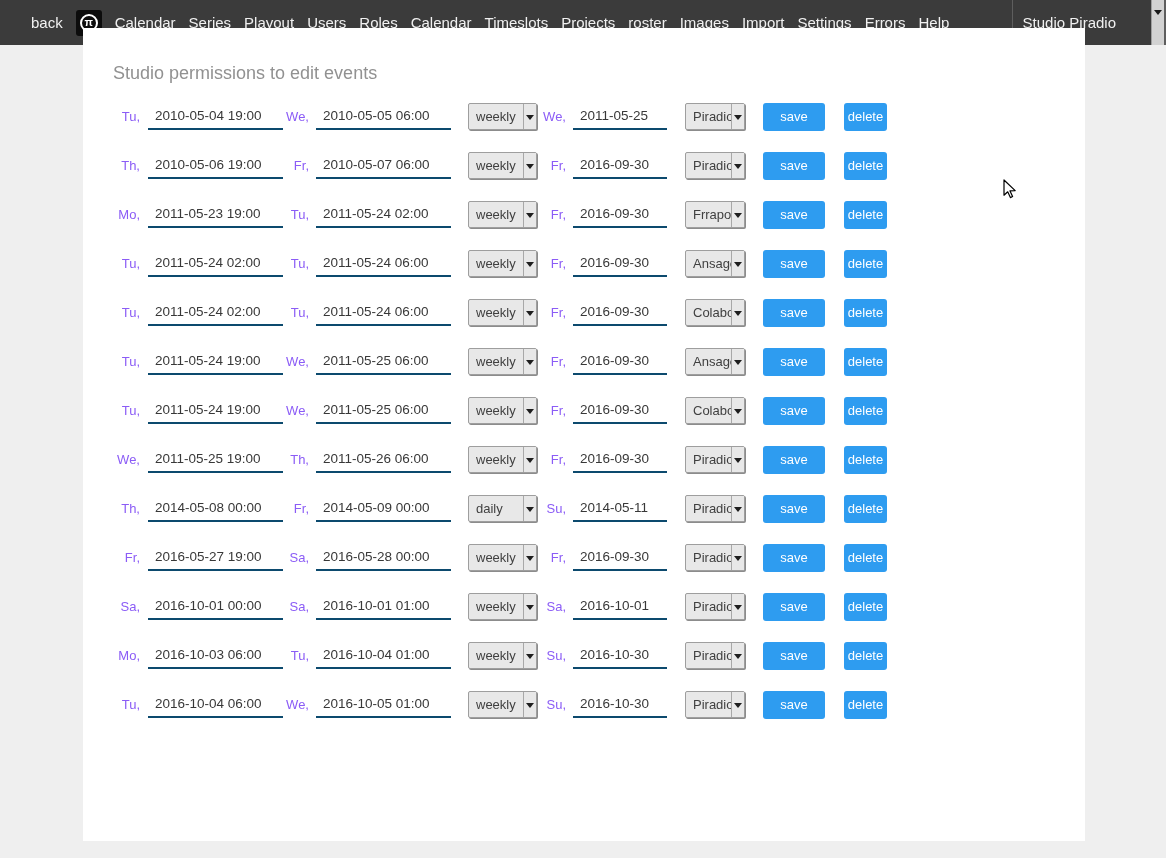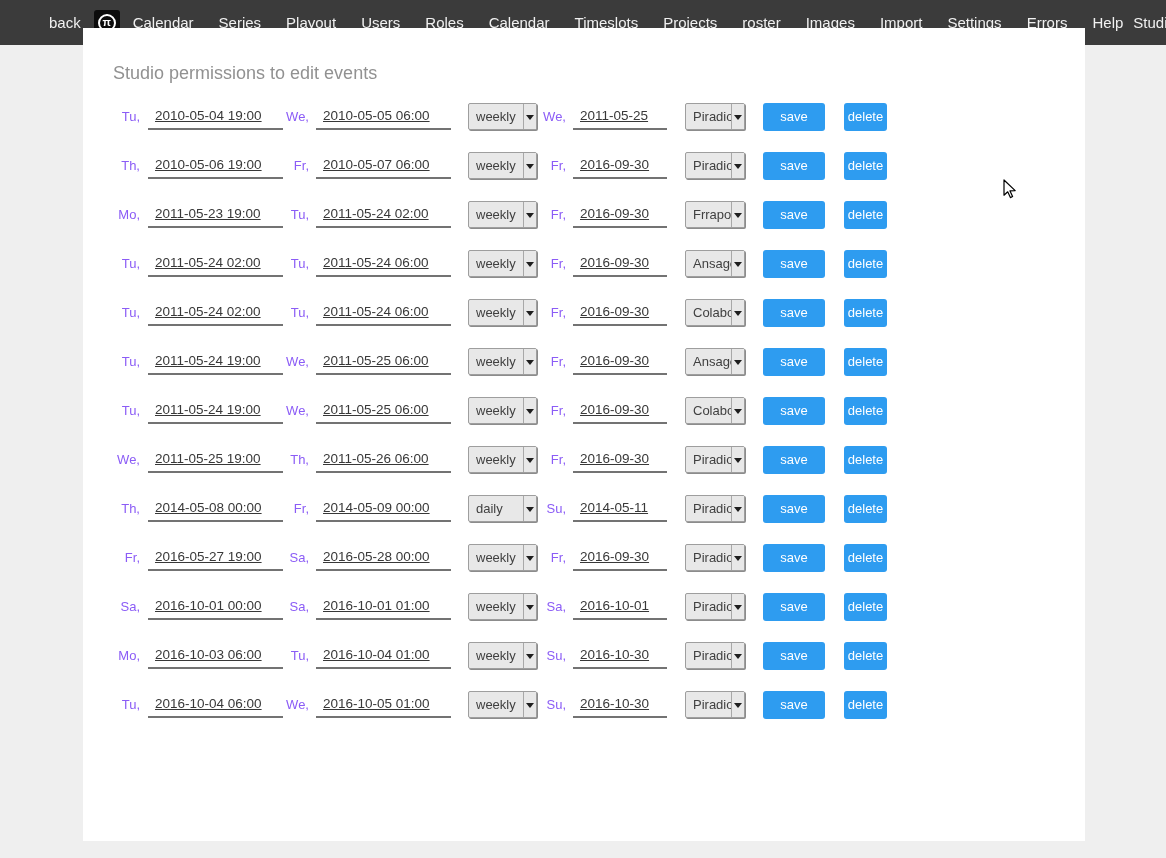--- a/index.html
+++ b/index.html
@@ -3,21 +3,21 @@
 <meta charset="utf-8">
 <style>
   * { margin:0; padding:0; box-sizing:border-box; }
   html,body { width:1166px; height:858px; overflow:hidden;
     font-family:"Liberation Sans","DejaVu Sans",sans-serif; background:#efefef; }
 
   
   .topnav { position:absolute; left:0; top:0; width:1166px; height:45px;
     background:#3b3b3b; display:flex; align-items:stretch; color:#f1f1f1;
     font-size:15px; white-space:nowrap; }
-  .nav-left { display:flex; align-items:center; gap:13px; padding-left:31px; flex:1;margin-left:18px; }
+  .nav-left { display:flex; align-items:center; gap:13px; padding-left:31px; flex:1; }
   .nav-item { display:flex; align-items:center; height:100%; cursor:pointer; color:#f1f1f1; }
   .logo-box { width:26px; height:26px; background:#0c0c0c; border-radius:3px;
     display:flex; align-items:center; justify-content:center; }
   .logo-ring { width:18px; height:18px; border:2px solid #fff; border-radius:50%;
     display:flex; align-items:center; justify-content:center;
     color:#fff; font-size:11px; font-weight:bold; line-height:1; }
   .nav-divider { width:1px; background:#5e5e5e; height:45px; }
   .nav-select { display:flex; align-items:stretch;gap:28px; }
   .nav-select-label { display:flex; align-items:center; padding:0 7px 0 10px; }
   .nav-strip { width:13px; height:45px; background:#d2d2d2;
@@ -44,23 +44,23 @@
   .h-sp2 { width:33px; } .h2 { width:135px; text-align:center; }
   .h-sp3 { width:17px; } .h3 { width:103px; padding-left:1px; }
   .h4 { width:105px; } .h5 { width:100px; }
 
   .rows { margin-top:8px; }
   .row { display:flex; align-items:center; height:49px; }
   .day { font-size:13px; color:#8b5cf6; text-align:right; white-space:nowrap; }
   .day1 { width:57px; }
   .day2 { width:40px; margin-left:-14px; }
   .day3 { width:45px; margin-left:-16px; }
-  .dinput { height:26px; border:none; border-bottom:2px solid #737373;
+  .dinput { height:26px; border:none; border-bottom:2px solid #0c4a6e;
     background:#fff; font-family:"Liberation Sans","DejaVu Sans",sans-serif;
-    font-size:13.5px; color:#383838; padding:0 0 1px 7px; outline:none;text-decoration:underline; }
+    font-size:13.5px; color:#383838; padding:0 0 1px 7px; outline:none; }
   .input-start { width:135px; margin-left:8px; }
   .input-end   { width:135px; margin-left:7px; }
   .input-last  { width:94px;  margin-left:7px; }
 
   .sel { height:27px; display:flex; align-items:stretch; background:#e8e8e8;
     border:1px solid #9e9e9e; border-radius:2px; box-shadow:1px 1px 0 #8c8c8c;
     cursor:pointer; }
   .sel-interval { width:69px; margin-left:17px; }
   .sel-studio   { width:60px; margin-left:18px; }
   .sel-text { flex:1; font-size:13px; color:#404040; display:flex; align-items:center;
@@ -79,21 +79,21 @@
 </style>
 </head>
 <body>
 
 <nav class="topnav">
   <div class="nav-left">
     <span class="nav-item">back</span>
     <span class="logo-box">
       <span class="logo-ring">π</span>
     </span>
-    <span id="nav-items-host" style="display:flex;align-items:center;gap:25px;height:100%;">
+    <span id="nav-items-host" style="display:flex;align-items:center;gap:13px;height:100%;">
         <span class="nav-item">Calendar</span>
         <span class="nav-item">Series</span>
         <span class="nav-item">Playout</span>
         <span class="nav-item">Users</span>
         <span class="nav-item">Roles</span>
         <span class="nav-item">Calendar</span>
         <span class="nav-item">Timeslots</span>
         <span class="nav-item">Projects</span>
         <span class="nav-item">roster</span>
         <span class="nav-item">Images</span>

